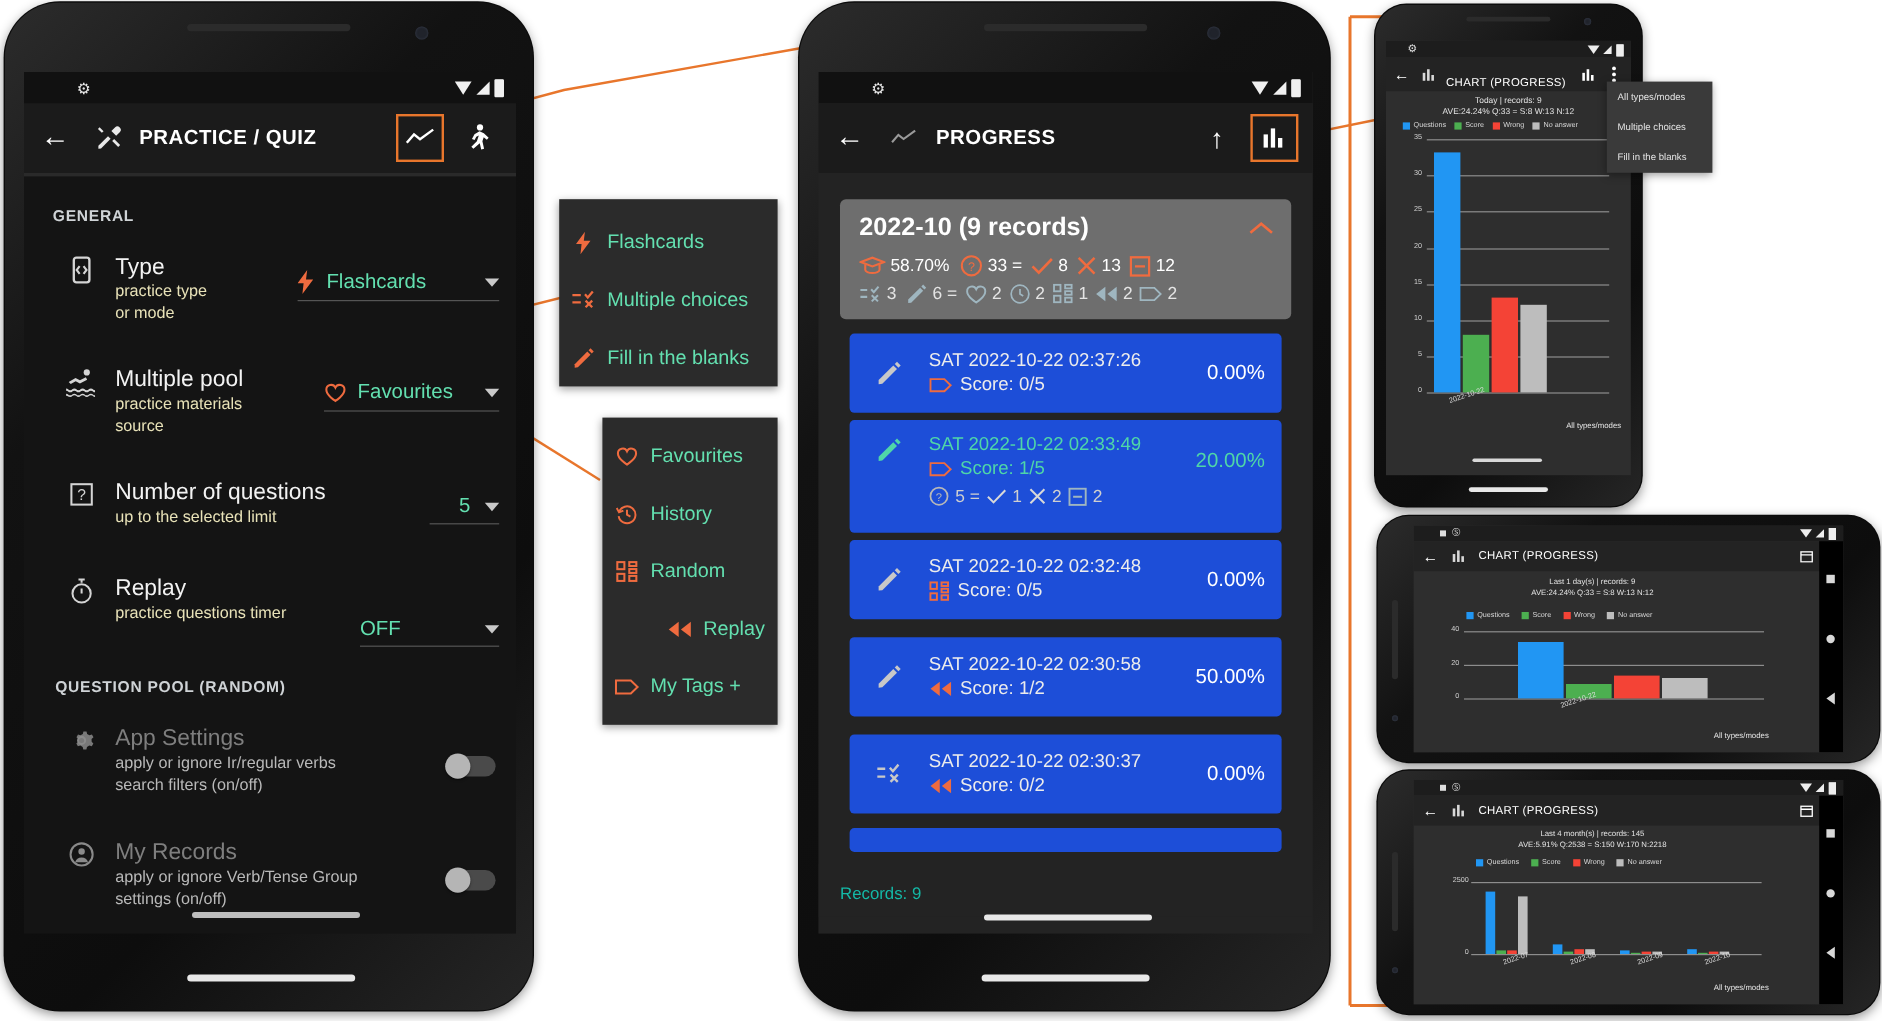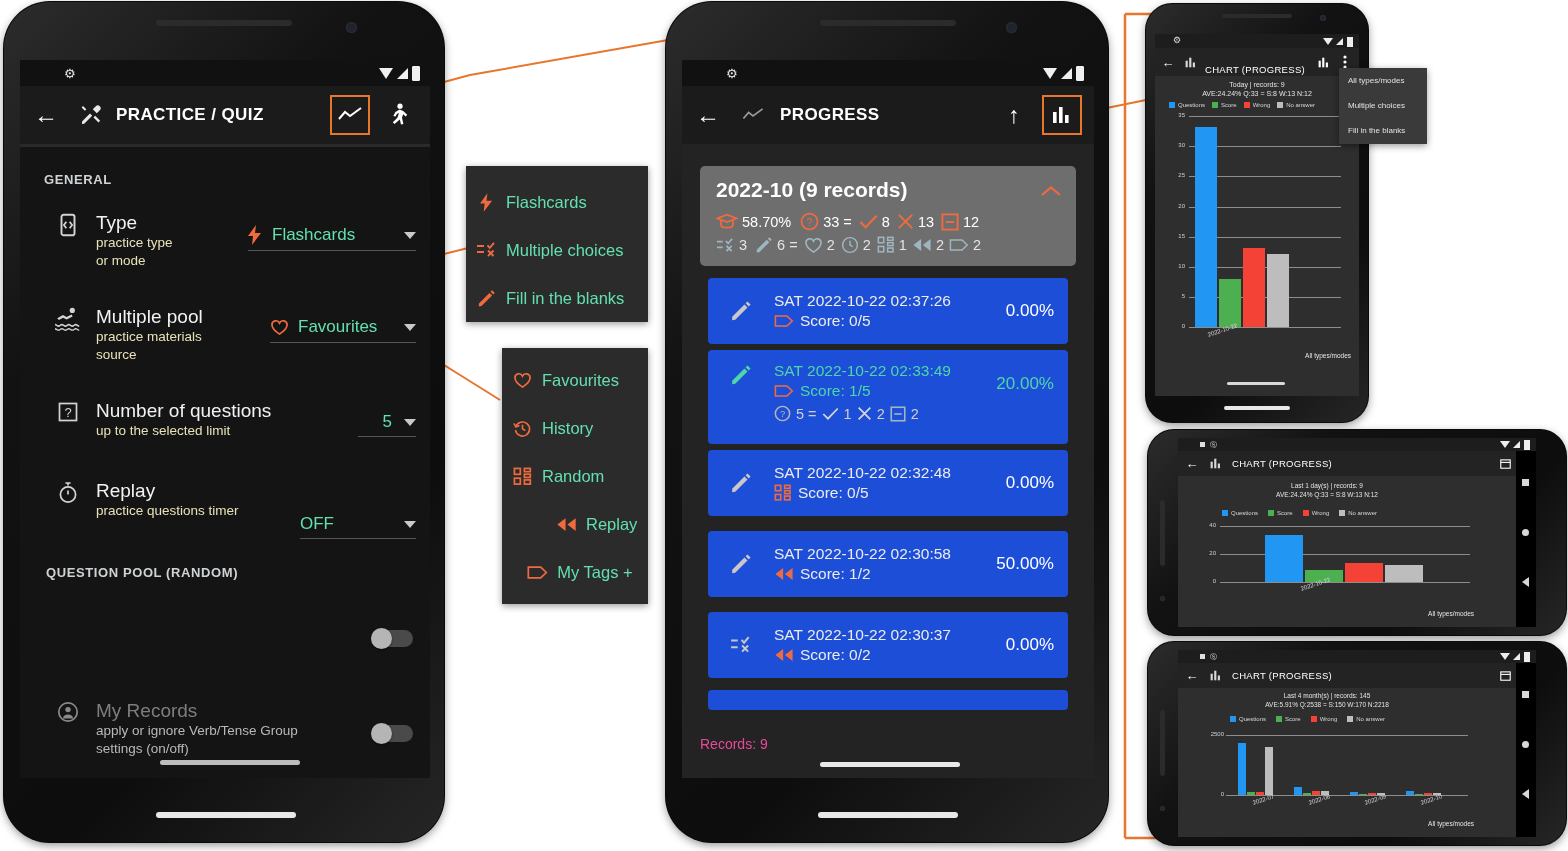--- a/index.html
+++ b/index.html
@@ -61,21 +61,21 @@
   .p2 .summary .hd{color:#fff;font-size:21px;font-weight:bold;}
   .p2 .summary .st{font-size:14.5px;display:flex;align-items:center;gap:4px;color:#fff;}
   .p2 .rec{position:absolute;background:#1d4ed8;border-radius:4px;display:flex;align-items:center;}
   .p2 .rec .rico{width:66px;display:flex;justify-content:center;}
   .p2 .rec .dt{color:#ececec;font-size:15.5px;white-space:nowrap;}
   .p2 .rec .sc{color:#ececec;font-size:15.5px;display:flex;align-items:center;gap:6px;margin-top:2px;}
   .p2 .rec .pc{margin-left:auto;margin-right:14px;color:#fff;font-size:17px;}
   .p2 .rec.hi .dt,.p2 .rec.hi .pc{color:#4fd6a8;}
   .p2 .rec.hi .sc{color:#4fd6a8;}
   .p2 .detail{display:flex;align-items:center;gap:5px;color:#cfcfcf;font-size:14.5px;margin-top:5px;}
-  .p2 .records{position:absolute;color:#ec4899;font-size:14px;}
+  .p2 .records{position:absolute;color:#14b8a6;font-size:14px;}
 
   
   .chartscreen{position:absolute;background:#2b2b2b;overflow:hidden;}
   .cbar{position:absolute;left:0;right:0;background:#232323;display:flex;align-items:center;color:#fff;}
   .cstats{position:absolute;left:0;right:0;text-align:center;color:#e4e4e4;line-height:1.35;}
   .clegend{position:absolute;display:flex;align-items:center;}
   .clegend .li{display:flex;align-items:center;color:#d8d8d8;}
   .clegend .sw{display:inline-block;}
   .plot{position:absolute;}
   .grid{position:absolute;left:0;right:0;border-top:1px solid #8d8d8d;}
@@ -220,20 +220,32 @@
         <div class="rsub">practice questions timer</div>
       </div>
     </div>
     <div class="dropdown" style="left:280px;top:428px;width:116px;height:28px;margin-top:22px;">
       <span>OFF</span>
       <span class="caret"></span>
     </div>
 
     <div class="abs section-label" style="left:26px;top:505px;">QUESTION POOL (RANDOM)</div>
 
+    <div class="row dis" style="left:26px;top:545px;width:370px;">
+      <div class="ico">
+        <svg width="24" height="24" viewBox="0 0 24 24" fill="#8a8a8a">
+          <path d="M12 8.2a3.8 3.8 0 1 0 0 7.6 3.8 3.8 0 0 0 0-7.6zm0 5.9a2.1 2.1 0 1 1 0-4.2 2.1 2.1 0 0 1 0 4.2z"></path>
+          <path d="M20.4 13.1l-.1-2.2 1.6-1.5-1.3-2.3-2.1.6-1.9-1.1-.5-2.1h-2.6l-.5 2.1-1.9 1.1-2.1-.6-1.3 2.3 1.6 1.5-.1 2.2-1.6 1.5 1.3 2.3 2.1-.6 1.9 1.1.5 2.1h2.6l.5-2.1 1.9-1.1 2.1.6 1.3-2.3z" opacity=".85"></path>
+        </svg>
+      </div>
+      <div style="margin-left:6px;">
+        <div class="rtitle">App Settings</div>
+        <div class="rsub grey">apply or ignore Ir/regular verbs<br>search filters (on/off)</div>
+      </div>
+    </div>
     <div class="toggle" style="left:351px;top:570px;">
       <div class="knob"></div>
     </div>
 
     <div class="row dis" style="left:26px;top:640px;width:370px;">
       <div class="ico">
         <svg width="24" height="24" viewBox="0 0 24 24" fill="#8a8a8a">
           <circle cx="12" cy="12" r="9.2" fill="none" stroke="#8a8a8a" stroke-width="1.7"></circle>
           <circle cx="12" cy="9.6" r="2.7"></circle>
           <path d="M6.6 18.6a5.6 5.6 0 0 1 10.8 0z"></path>
@@ -315,21 +327,21 @@
   </div>
   <div class="mi" style="height:48px;padding-left:44px;">
     <span class="mico">
       <svg width="21" height="15" viewBox="0 0 22 16" fill="#ef6b3f">
         <path d="M10 1.2v13.6L1.2 8z"></path>
           <path d="M20.8 1.2v13.6L12 8z"></path>
         </svg>
     </span>
     <span>Replay</span>
   </div>
-  <div class="mi" style="height:48px;justify-content:center;">
+  <div class="mi" style="height:48px;">
     <span class="mico">
       <svg width="21" height="15" viewBox="0 0 22 16" fill="none" stroke="#ef6b3f" stroke-width="1.8">
         <path d="M1.2 2.2h13.2L20.4 8l-6 5.8H1.2z"></path>
         </svg>
     </span>
     <span>My Tags +</span>
   </div>
 </div>
 
 <div class="phone-shell" style="left:666px;top:2px;width:442px;height:840px;border-radius:46px;">

